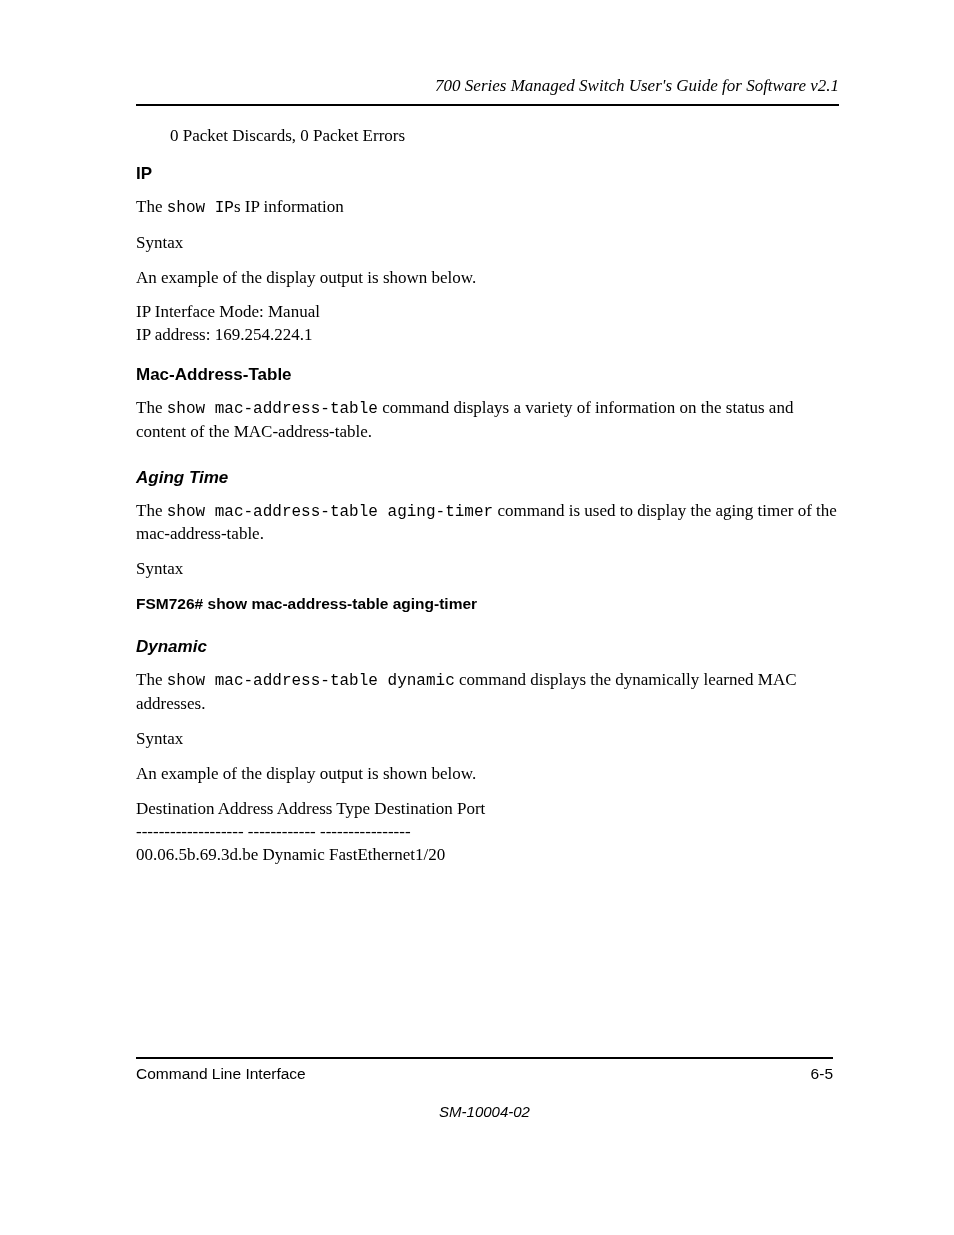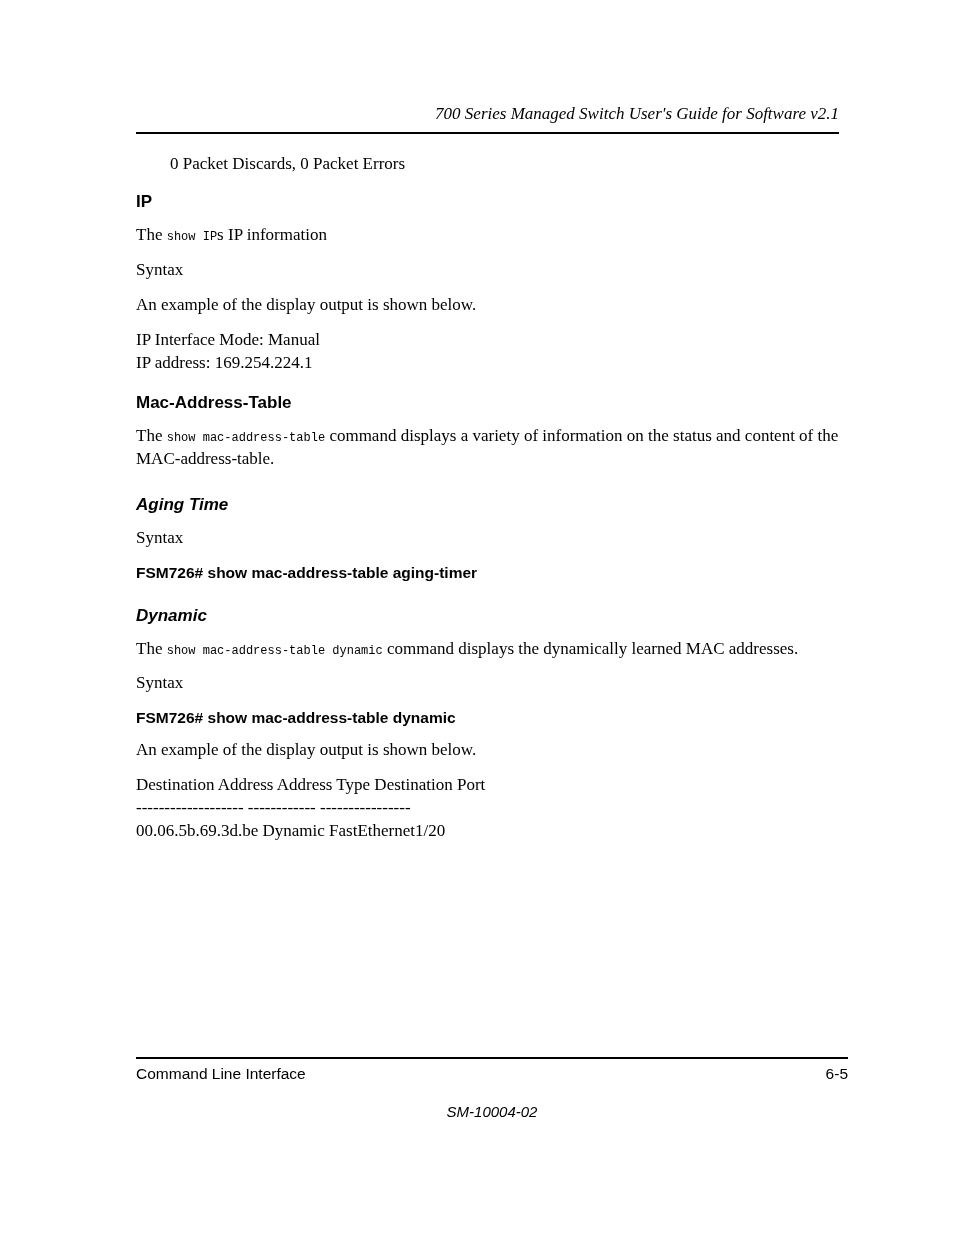--- a/index.html
+++ b/index.html
@@ -8,21 +8,21 @@
     font-family: 'Times New Roman', Times, serif;
     font-size: 17px;
     color: #000;
     background: #fff;
     width: 954px;
     height: 1235px;
     position: relative;
     box-sizing: border-box;
   }
   .page {
-    padding: 104px 115px 0 136px;
+    padding: 76px 115px 0 136px;
     box-sizing: border-box;
   }
   .header-title {
     font-style: italic;
     text-align: right;
     font-size: 17px;
     margin-bottom: 8px;
   }
   .header-rule {
     border: none;
@@ -60,26 +60,26 @@
   .body-p-tight {
     font-size: 17px;
     margin: 0;
     line-height: 1.35;
   }
   .body-p-block {
     margin-bottom: 22px;
   }
   .mono {
     font-family: 'Courier New', Courier, monospace;
-    font-size: 12px;
+    font-size: 16px;
   }
   .footer {
     position: absolute;
     left: 136px;
-    right: 106px;
+    right: 121px;
     bottom: 115px;
   }
   .footer-rule {
     border: none;
     border-top: 2px solid #000;
     margin: 0 0 6px 0;
   }
   .footer-row {
     display: flex;
     justify-content: space-between;
@@ -116,29 +116,31 @@
     <p class="body-p-tight">IP Interface Mode: Manual</p>
     <p class="body-p-tight">IP address: 169.254.224.1</p>
   </div>
 
   <div class="h-sans-bold">Mac-Address-Table</div>
   <p class="body-p">
     <span>The </span><span class="mono">show mac-address-table</span><span> command displays a variety of information on the status and content of the MAC-address-table.</span>
   </p>
 
   <div class="h-sans-bold-italic">Aging Time</div>
+  <p class="body-p">
+    <span>The </span><span class="mono">show mac-address-table aging-timer</span><span> command is used to display the aging timer of the mac-address-table.</span>
+  </p>
   <p class="body-p">Syntax</p>
   <div class="h-sans-cmd">FSM726# show mac-address-table aging-timer</div>
 
   <div class="h-sans-bold-italic">Dynamic</div>
   <p class="body-p">
     <span>The </span><span class="mono">show mac-address-table dynamic</span><span> command displays the dynamically learned MAC addresses.</span>
   </p>
   <p class="body-p">Syntax</p>
-  <div class="h-sans-cmd">FSM726# show mac-address-table dynamic</div>
   <p class="body-p">An example of the display output is shown below.</p>
   <div class="output-block">
     <p class="body-p-tight">Destination Address  Address Type  Destination Port</p>
     <p class="body-p-tight">-------------------  ------------  ----------------</p>
     <p class="body-p-tight">00.06.5b.69.3d.be      Dynamic       FastEthernet1/20</p>
   </div>
 </div>
 
 <div class="footer">
   <hr class="footer-rule">

